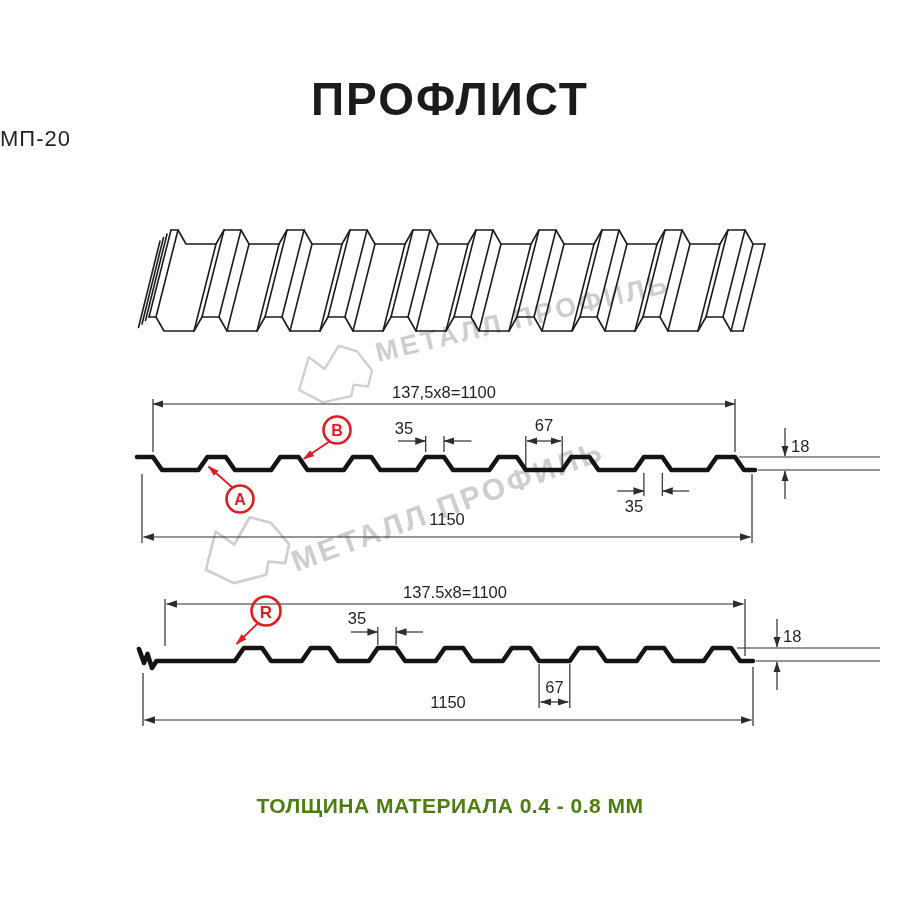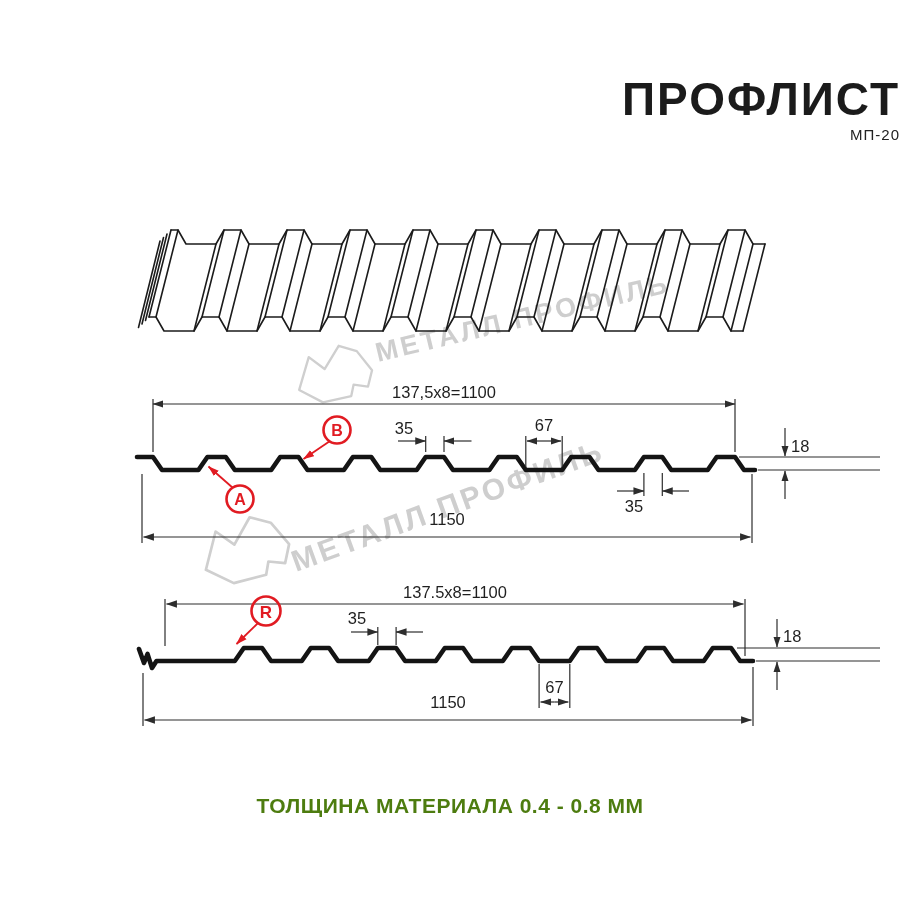--- a/index.html
+++ b/index.html
@@ -1,21 +1,21 @@
 <!DOCTYPE html>
 <html><head>
 <meta charset="utf-8">
 <style>
   html,body{margin:0;padding:0;background:#ffffff;}
   .page{position:relative;width:900px;height:900px;background:#ffffff;overflow:hidden;
         font-family:"Liberation Sans",sans-serif;}
-  .title{position:absolute;top:72px;left:0;width:900px;text-align:right;
+  .title{position:absolute;top:72px;left:0;width:900px;text-align:center;
          font-size:46px;font-weight:700;letter-spacing:2px;color:#1b1b1b;}
-  .subtitle{position:absolute;top:126px;left:0;width:900px;text-align:right;
-         font-size:15px;font-weight:500;letter-spacing:1px;color:#222;}
+  .subtitle{position:absolute;top:126px;left:0;width:900px;text-align:left;
+         font-size:22px;font-weight:500;letter-spacing:1px;color:#222;}
   .footer-note{position:absolute;top:794px;left:0;width:900px;text-align:center;
          font-size:21px;font-weight:600;letter-spacing:.5px;color:#4d7c0f;}
   svg.diagram{position:absolute;left:0;top:0;}
   .wave{fill:none;stroke:#141414;stroke-width:4.6;stroke-linejoin:round;stroke-linecap:round;}
   .dim line{stroke:#2d2d2d;stroke-width:1.2;}
   .dim text{fill:#1f1f1f;font-size:16.5px;font-family:"Liberation Sans",sans-serif;}
   .threed line, .threed path{stroke:#1b1b1b;stroke-width:1.6;fill:none;stroke-linejoin:round;stroke-linecap:round;}
   .redmark line{stroke:#e11b22;stroke-width:1.8;}
   .redmark circle{fill:none;stroke:#e11b22;stroke-width:2.6;}
   .redmark text{fill:#e11b22;font-weight:700;text-anchor:middle;font-family:"Liberation Sans",sans-serif;}

